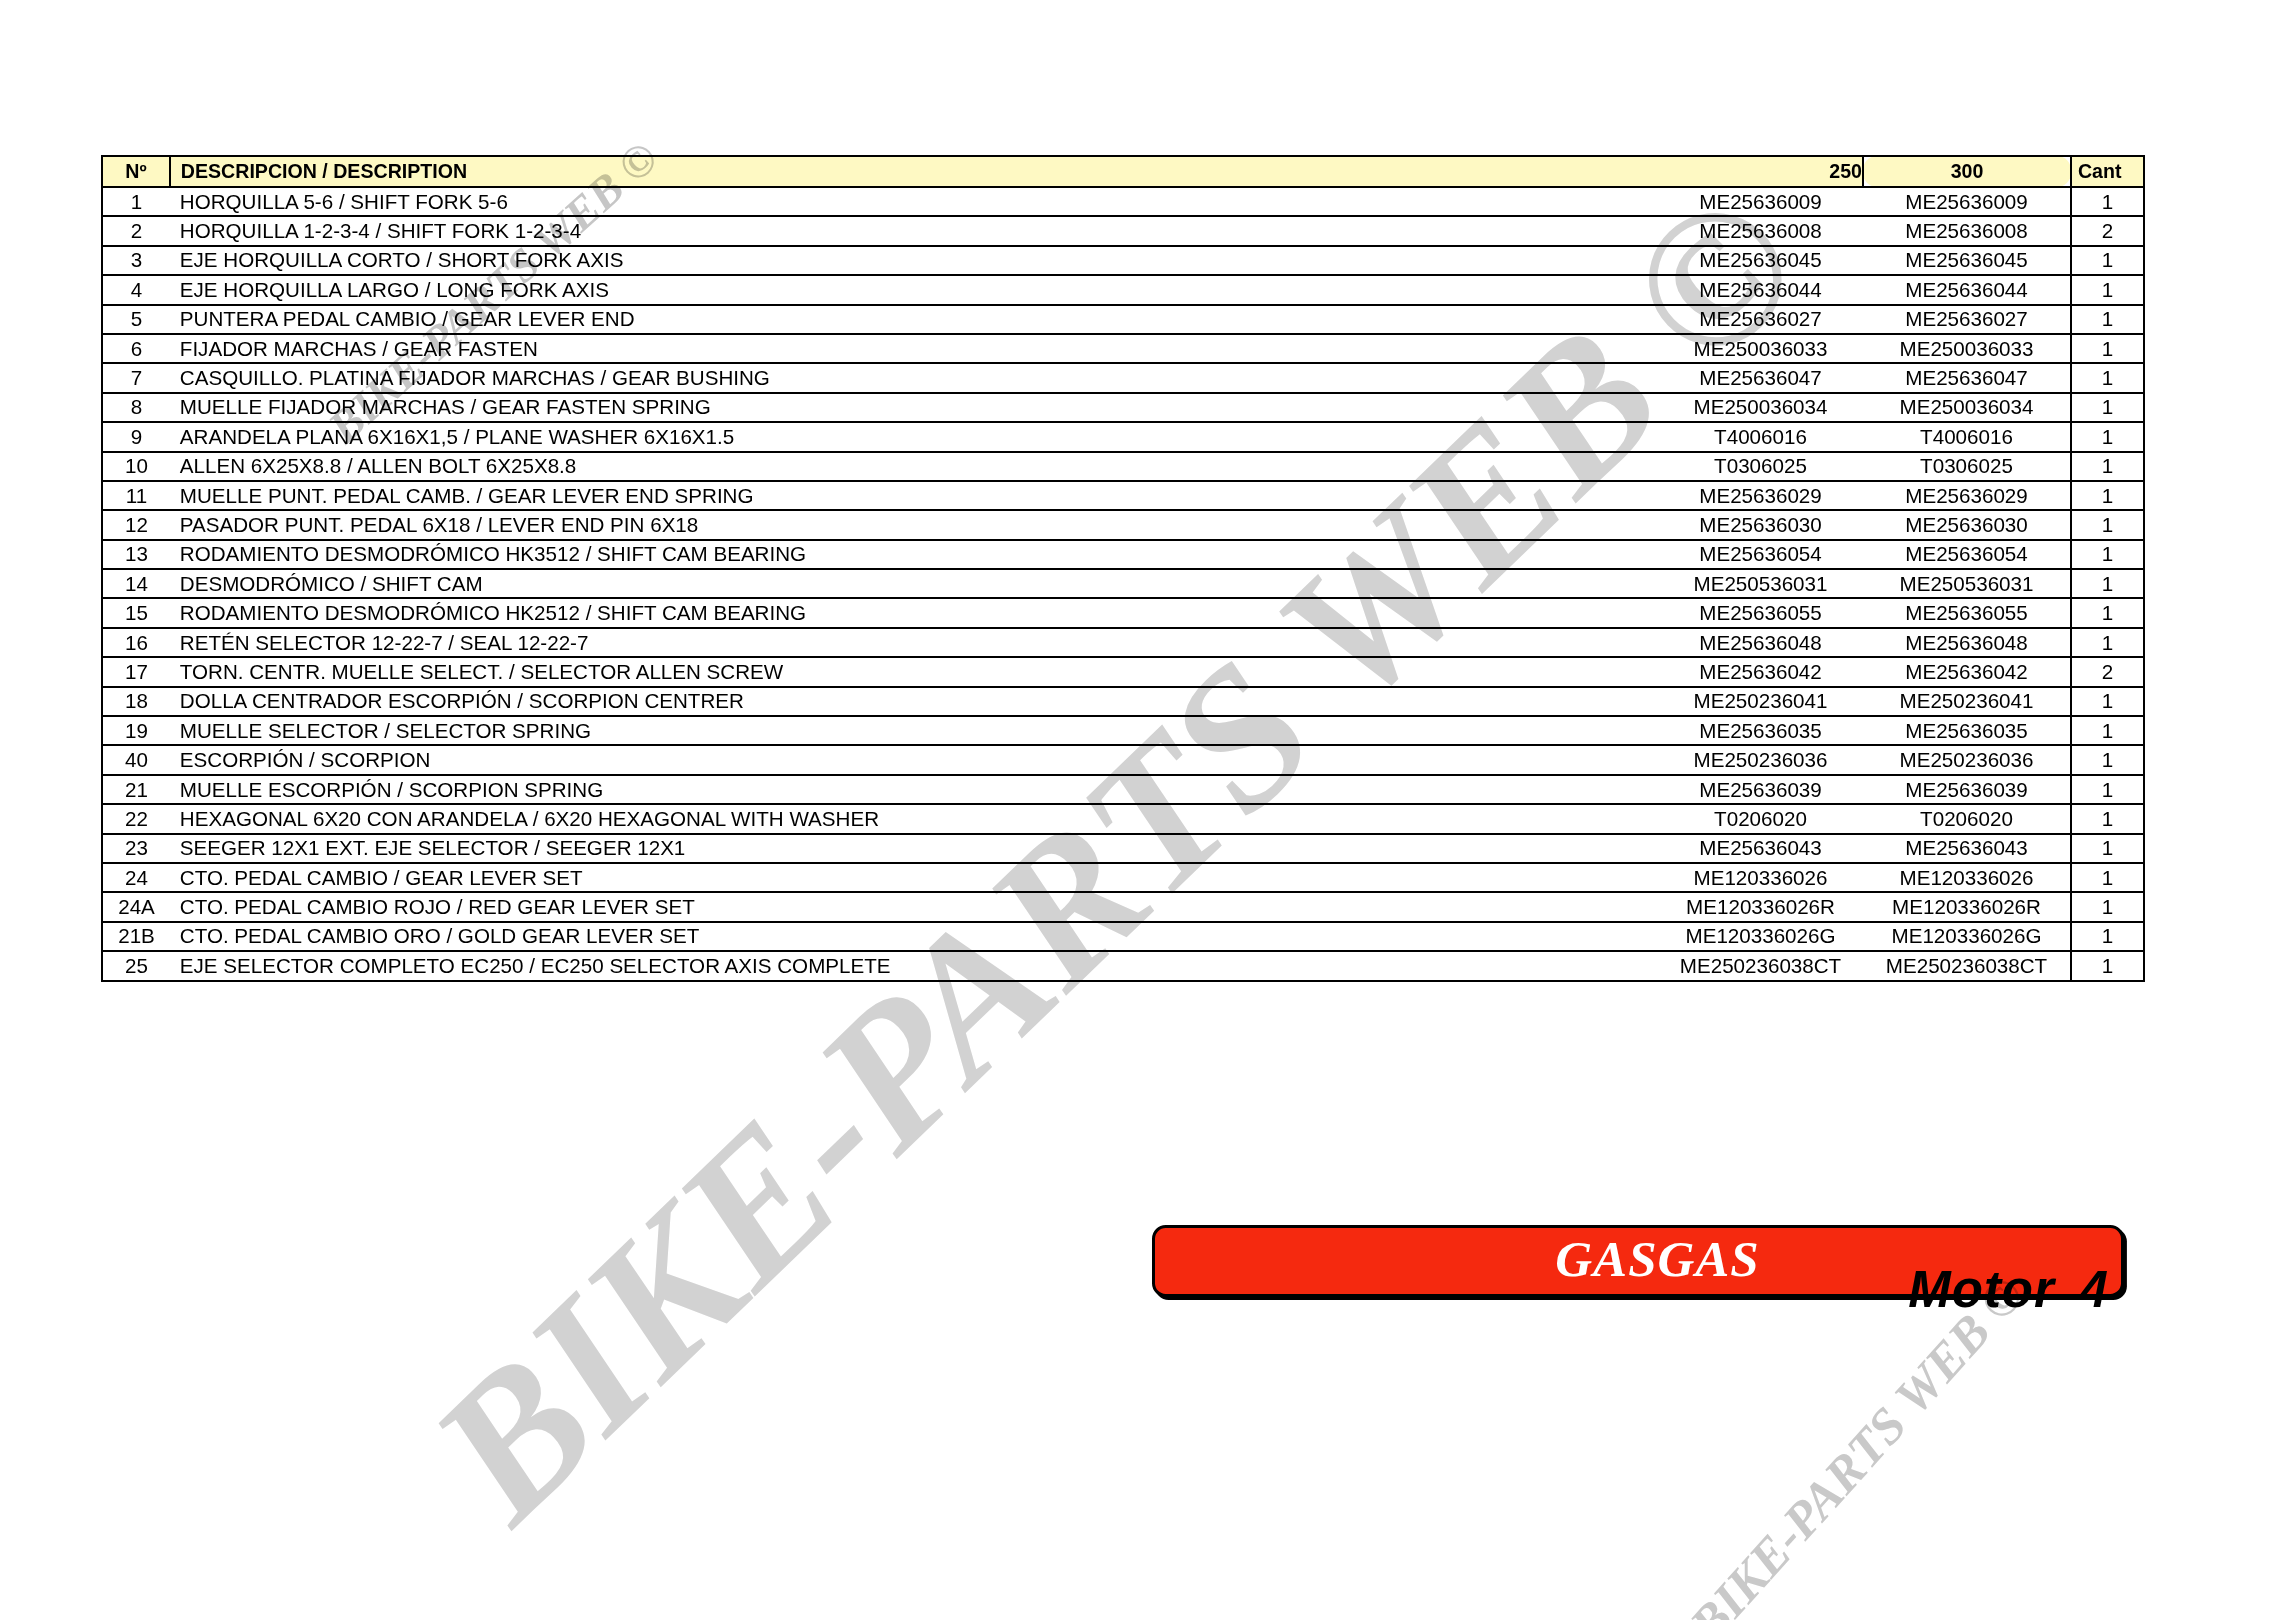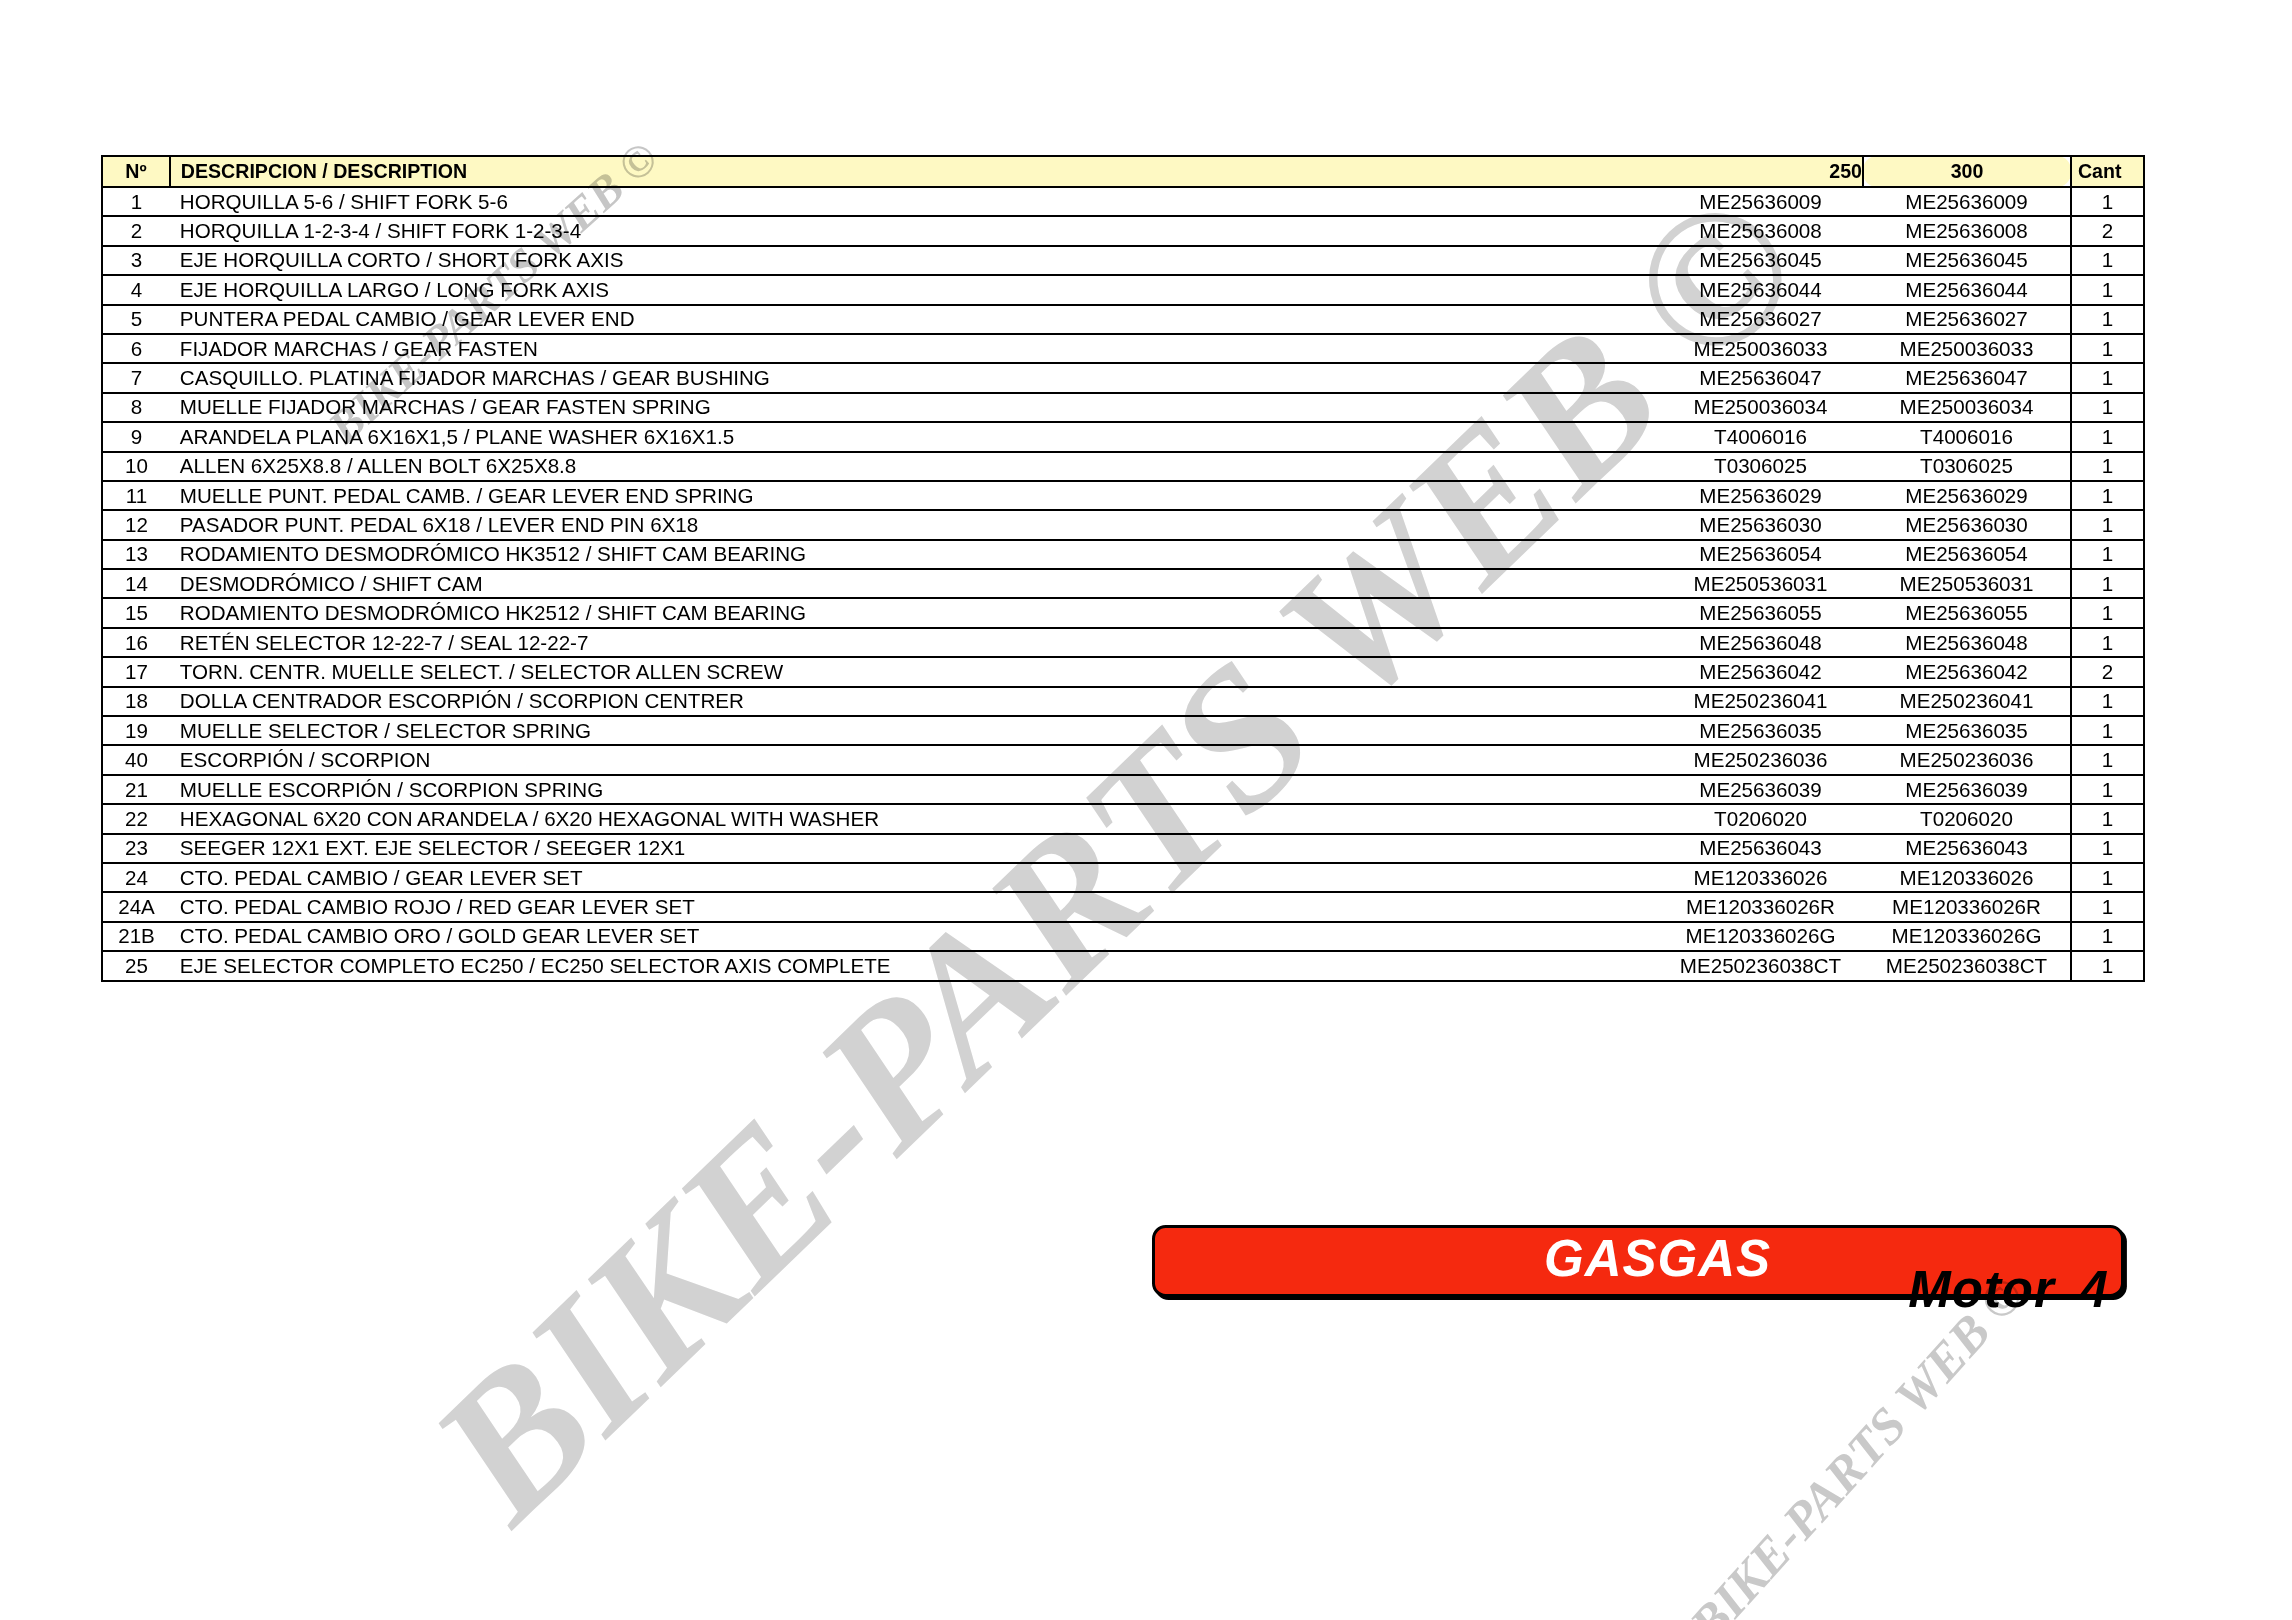--- a/index.html
+++ b/index.html
@@ -96,20 +96,21 @@
     position:absolute;
     left:0;right:0;top:50%;
     transform:translateY(-54%);
     text-align:center;
     padding-left:39px;
     color:#ffffff;
     font-style:italic;
     font-weight:bold;
     font-size:51px;
     letter-spacing:1px;
+    font-family:Liberation Serif, serif;
   }
   .logo-model{
     position:absolute;
     right:11.8px;top:50%;
     transform:translateY(-50%);
     color:#000000;
     font-style:italic;
     font-weight:bold;
     font-size:51px;
     word-spacing:9.8px;

